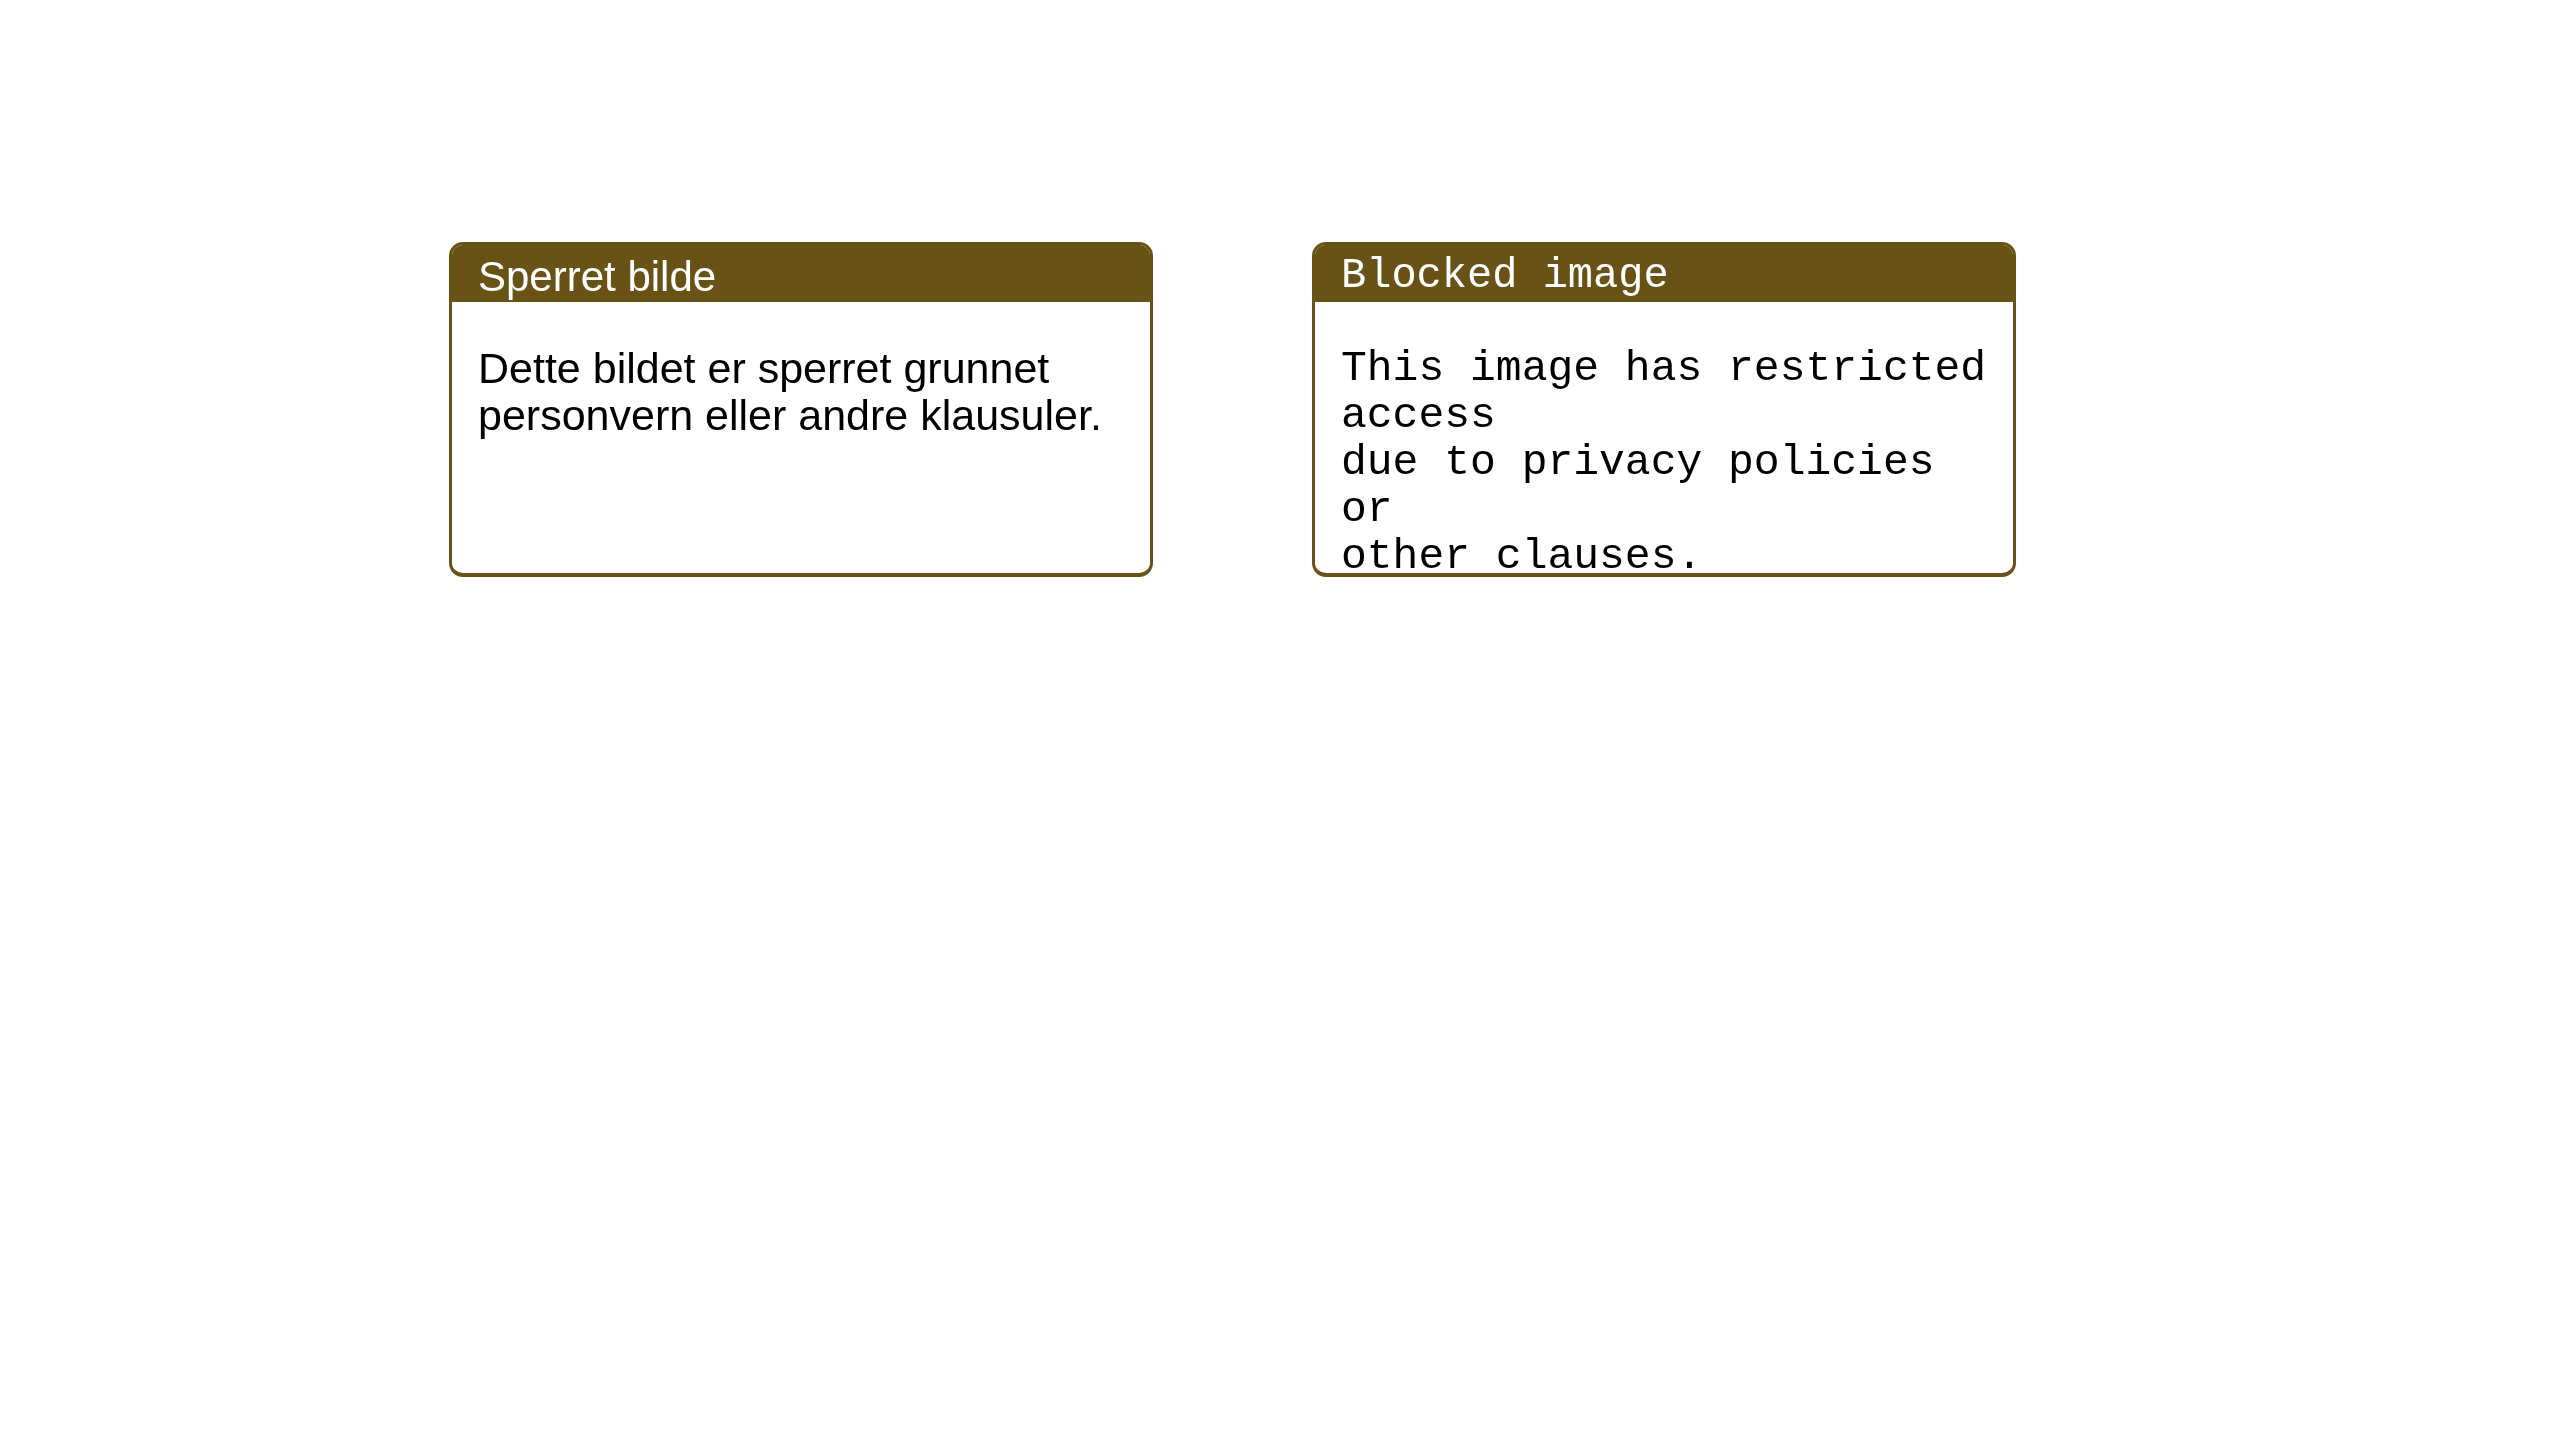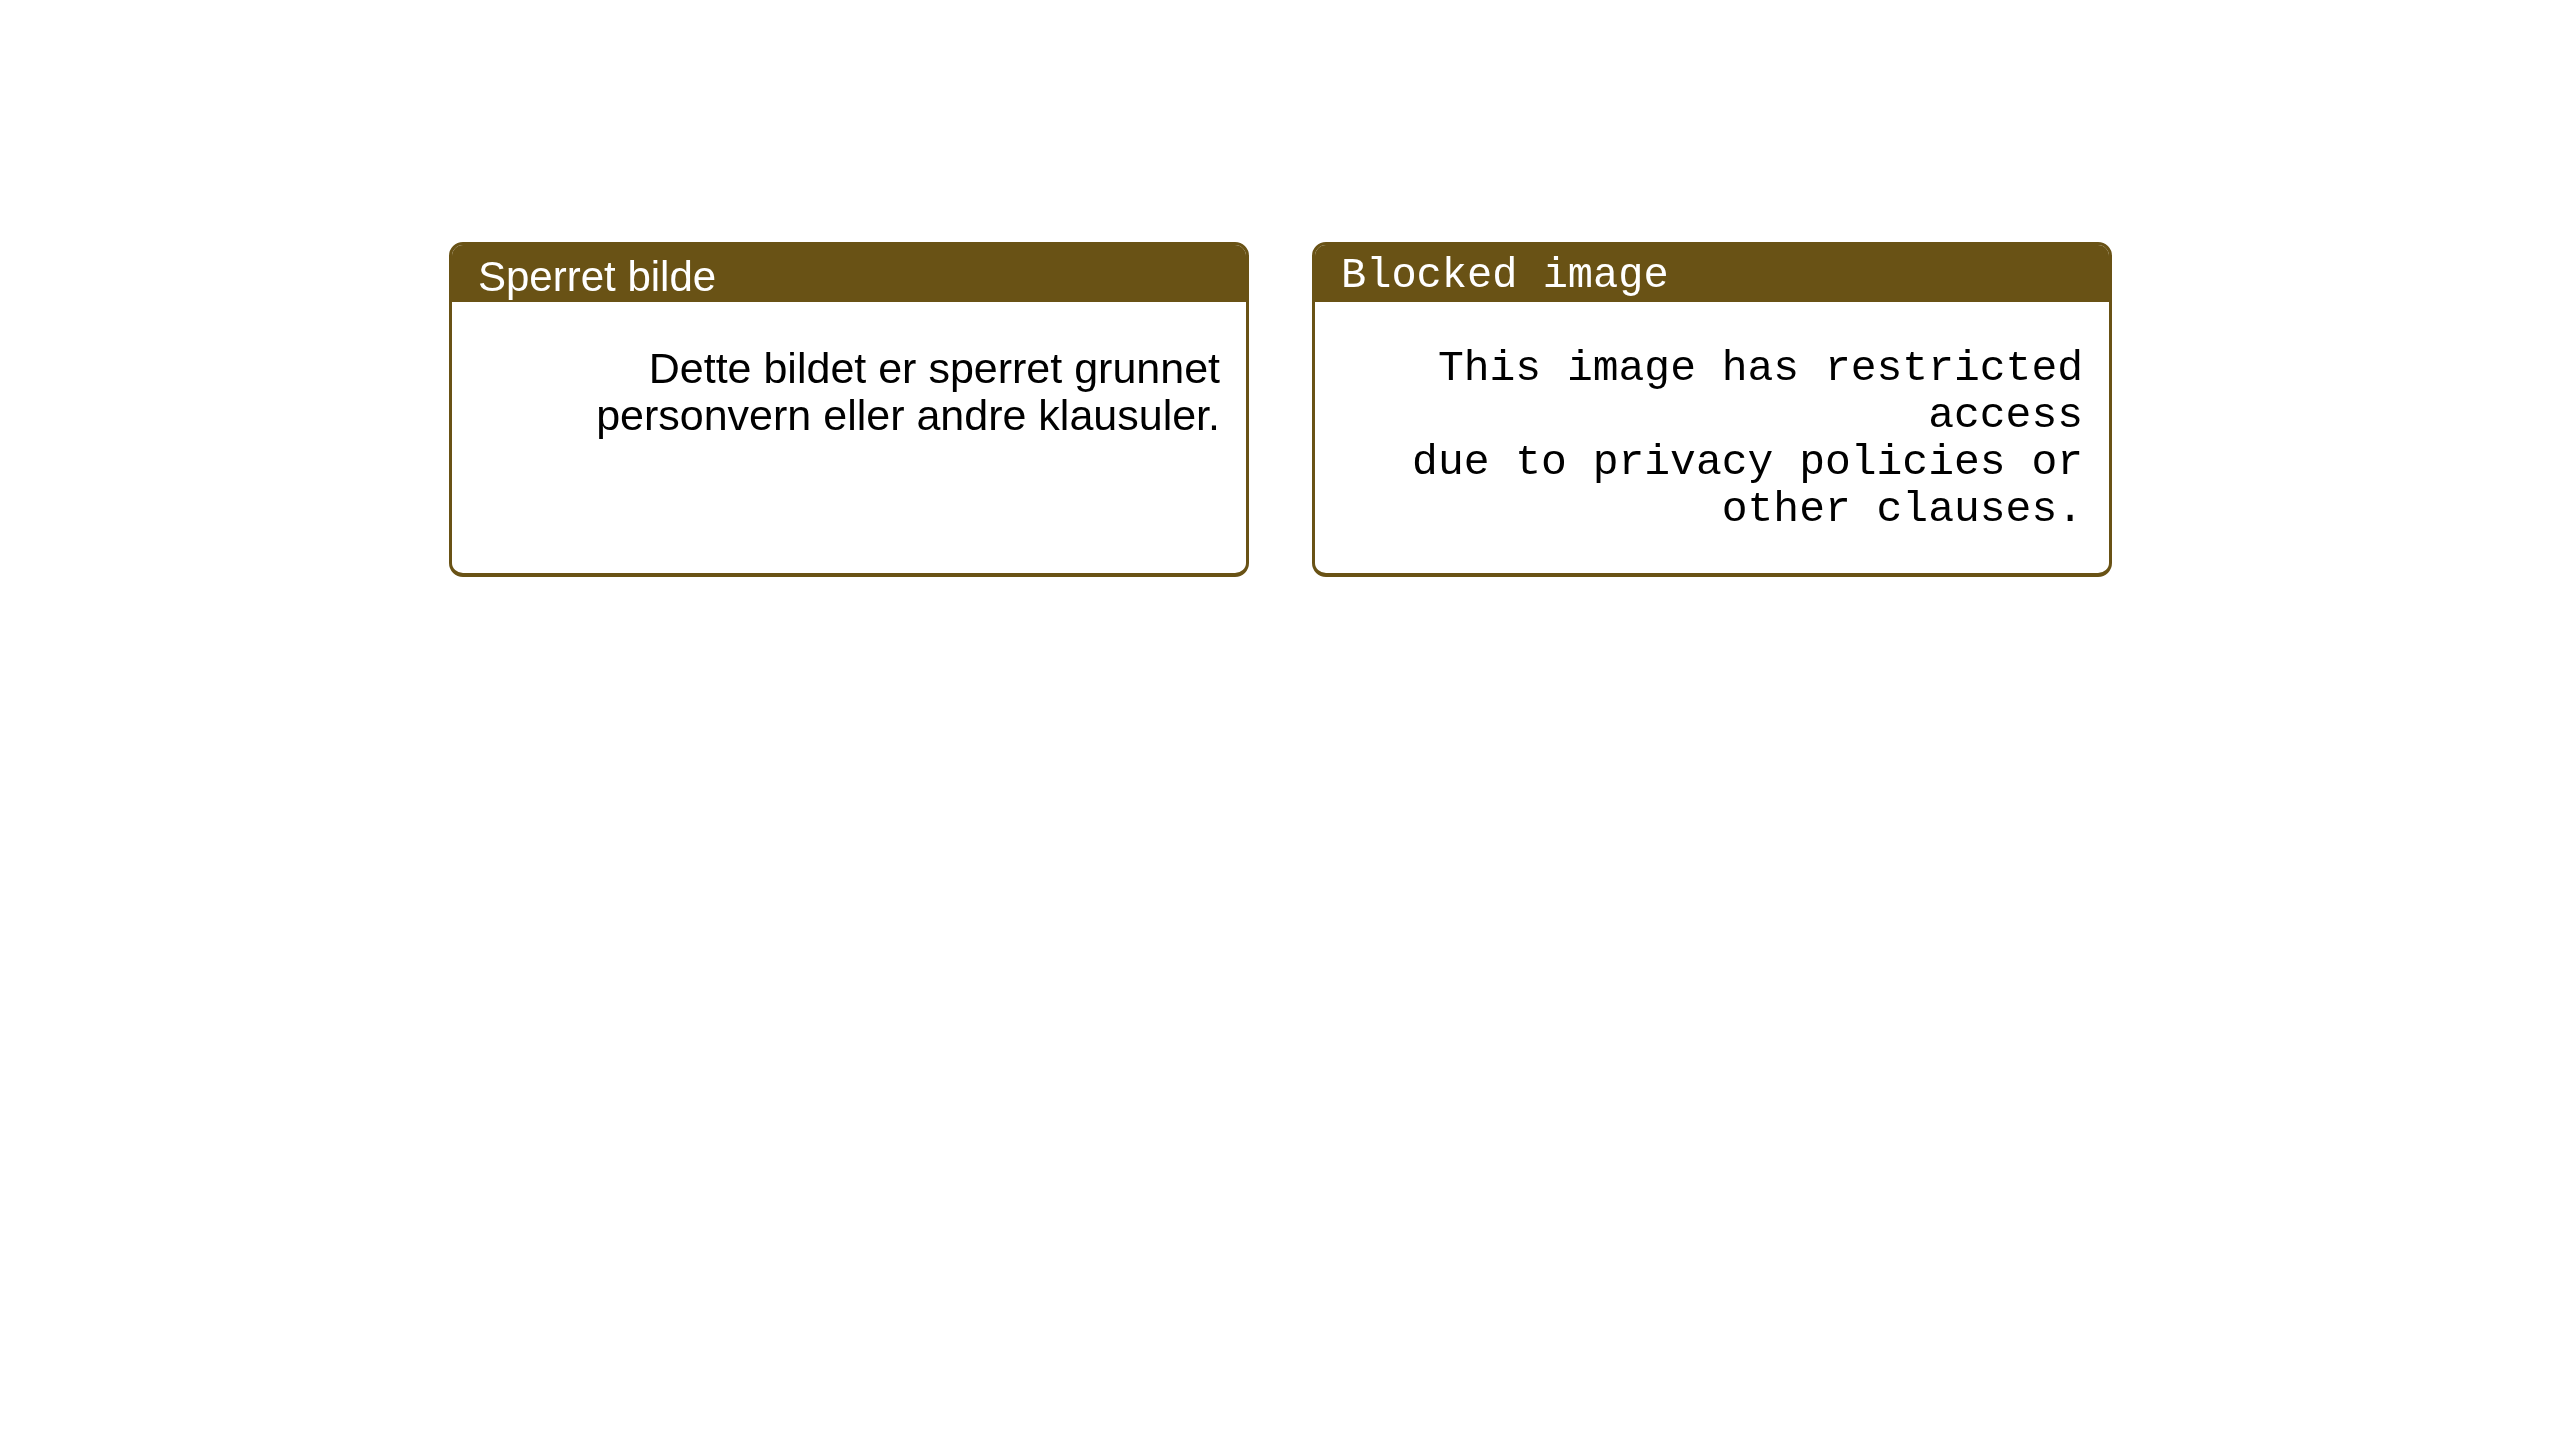--- a/index.html
+++ b/index.html
@@ -10,21 +10,21 @@
     width: 2560px;
     height: 1440px;
     position: relative;
     background: var(--background-color, #ffffff);
     font-family: "Liberation Sans", "DejaVu Sans", sans-serif;
     overflow: hidden;
   }
   .card {
     position: absolute;
     top: 242px;
-    width: 800px;
+    width: 704px;
     height: 335px;
     box-sizing: border-box;
     background: #ffffff;
     border: 3px solid var(--accent-color, #695215);
     border-bottom-width: 4px;
     border-radius: 14px;
     overflow: hidden;
   }
   .card--no { left: 449px; }
   .card--en { left: 1312px; font-family: Liberation Mono, monospace; }
@@ -37,21 +37,20 @@
     padding: 0 26px;
     white-space: nowrap;
     overflow: hidden;
   }
   .card-body {
     padding: 43px 26px 0 26px;
     font-size: 43px;
     line-height: 47px;
     color: var(--body-text-color, #000000);
     white-space: pre-line;
-    text-align: right;
   }
 </style>
 </head>
 <body>
 
 <main>
 
   <section class="card card--no">
     <header class="card-header">
       <span>Sperret bilde</span>

